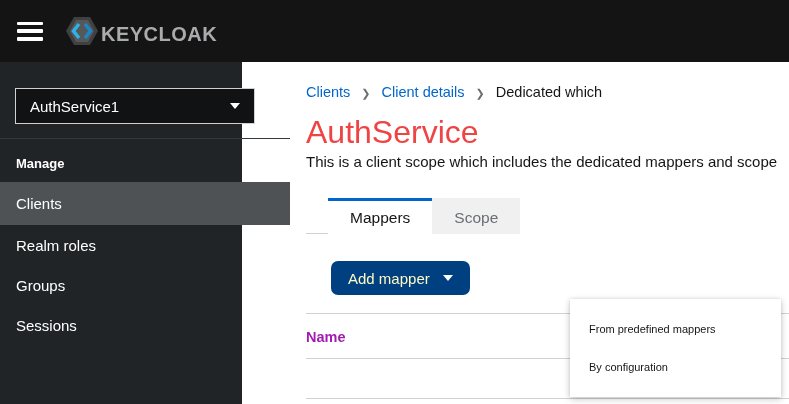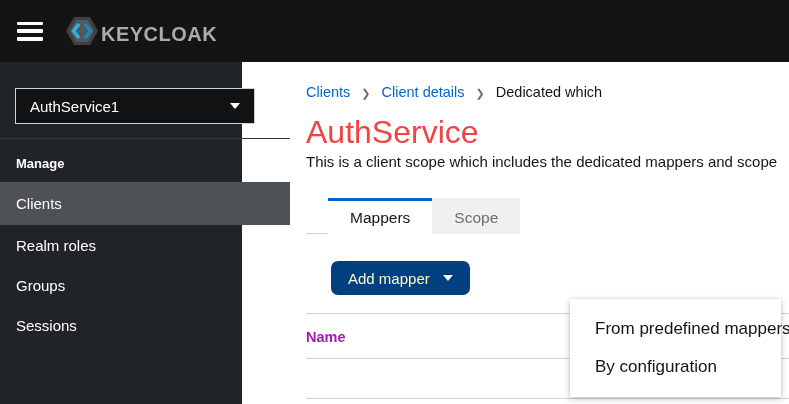--- a/index.html
+++ b/index.html
@@ -52,21 +52,21 @@
   .search-submit { width:40px; height:34px; background:#f0f0f0; border:none; border-bottom:1px solid #d2d2d2; color:#6a6e73; font-size:18px; cursor:pointer; line-height:1; }
   .add-mapper { margin-left:25px; height:34px; background:#004080; color:#fef9c3; border:none; border-radius:7px; font-size:15px; padding:0 17px; display:flex; align-items:center; cursor:pointer; font-family:"Liberation Sans", sans-serif; }
   .add-mapper .caret-down-white { margin-left:13px; }
 
   
   .tbl-line { position:absolute; left:16px; width:483px; border-bottom:1px solid #d2d2d2; }
   .tbl-header { position:absolute; top:252px; left:16px; height:45px; display:flex; align-items:center; font-size:14.5px; font-weight:bold; color:#a21caf; }
 
   
   .dropdown-menu { position:absolute; top:237px; left:280px; width:211px; background:#fff; box-shadow:0 2px 7px rgba(3,3,3,0.22), 0 0 3px rgba(3,3,3,0.1); padding:11px 0; z-index:10; }
-  .dropdown-item { height:38px; display:flex; align-items:center; padding:0 25px; font-size:17px; color:#151515; cursor:pointer; white-space:nowrap; }
+  .dropdown-item { height:38px; display:flex; align-items:center; padding:0 19px; font-size:11px; color:#151515; cursor:pointer; white-space:nowrap; }
 </style>
 </head>
 <body>
 
 <header class="masthead">
   <button class="hamburger">
     <span></span>
       <span></span>
       <span></span>
   </button>

